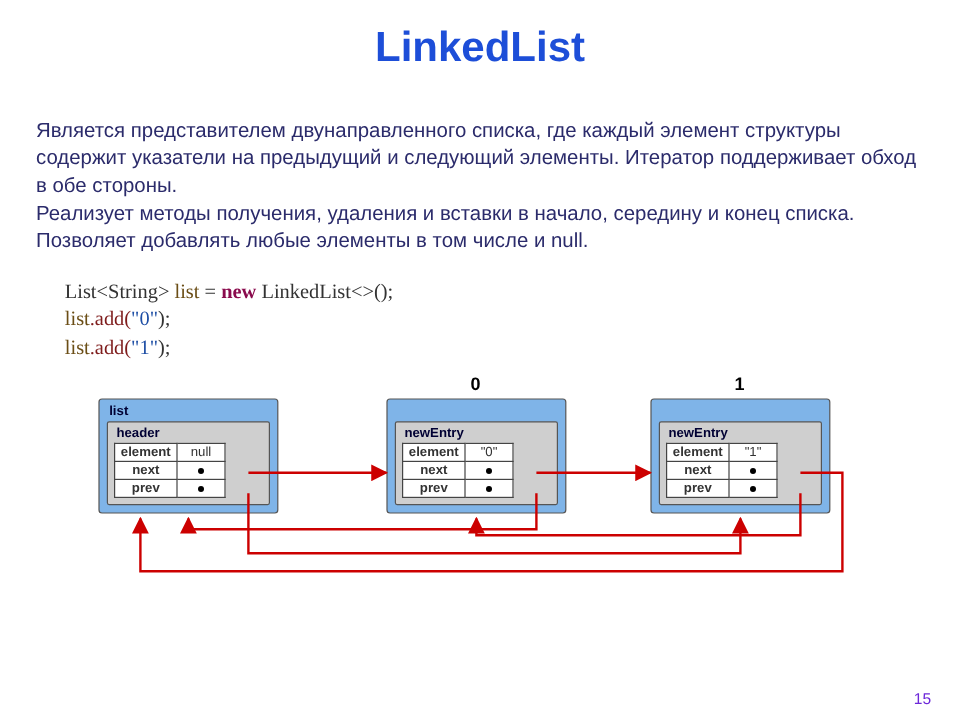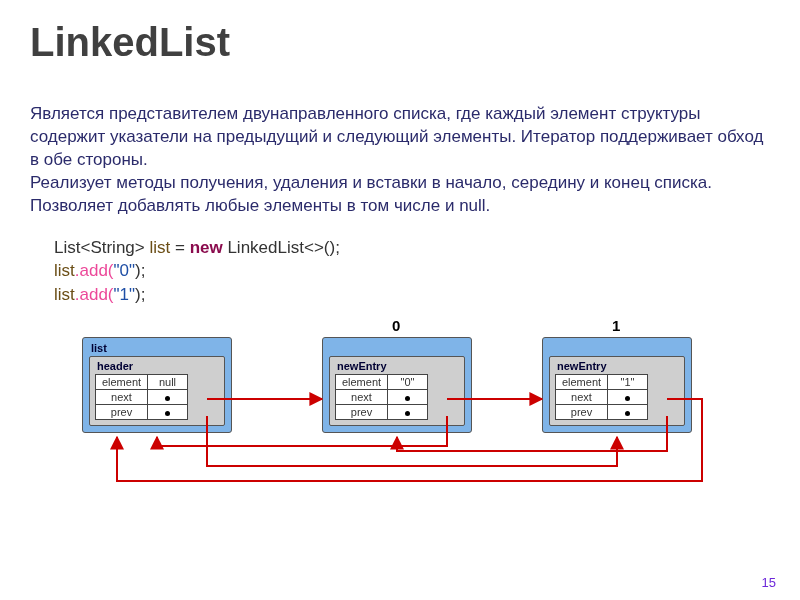--- a/index.html
+++ b/index.html
@@ -13,42 +13,43 @@
     position: relative;
   }
   .slide {
     width: 800px;
     height: 600px;
     position: relative;
     box-sizing: border-box;
     padding: 10px 30px 20px 30px;
   }
   h1.title {
-    color: #404040;
-    font-size: 40px;
+    text-align: center;
+    color: #1d4ed8;
+    font-size: 35px;
     font-weight: bold;
     margin: 10px 0 16px 0;
   }
   .desc {
     color: #2b2b6b;
     font-size: 17px;
     line-height: 1.35;
     margin-bottom: 18px;
   }
   .code {
     font-size: 17px;
     line-height: 1.4;
     margin-left: 24px;
     margin-bottom: 14px;
-    font-family: Liberation Sans, sans-serif;
+    font-family: Liberation Serif, serif;
   }
   .code .kw-new   { color: #8a0b4d; font-weight: bold; }
   .code .type     { color: #333; }
   .code .ident    { color: #6b4e16; }
-  .code .method   { color: #ec4899; }
+  .code .method   { color: #7f1d1d; }
   .code .str      { color: #1e4ea5; }
   .code .punct    { color: #333; }
 
   
   .diagram {
     position: relative;
     width: 740px;
     height: 170px;
     margin-left: -8px;
   }
@@ -91,21 +92,21 @@
     font-size: 11px;
     background: #fff;
   }
   table.fields td {
     border: 1px solid #444;
     padding: 1px 4px;
     text-align: center;
     height: 14px;
     box-sizing: border-box;
   }
-  table.fields td.k { width: 52px; }
+  table.fields td.k { width: 52px; font-weight: bold; }
   table.fields td.v { width: 40px; }
   .dot {
     display: inline-block;
     width: 5px; height: 5px;
     background: #000;
     border-radius: 50%;
     vertical-align: middle;
   }
   svg.arrows {
     position: absolute;

